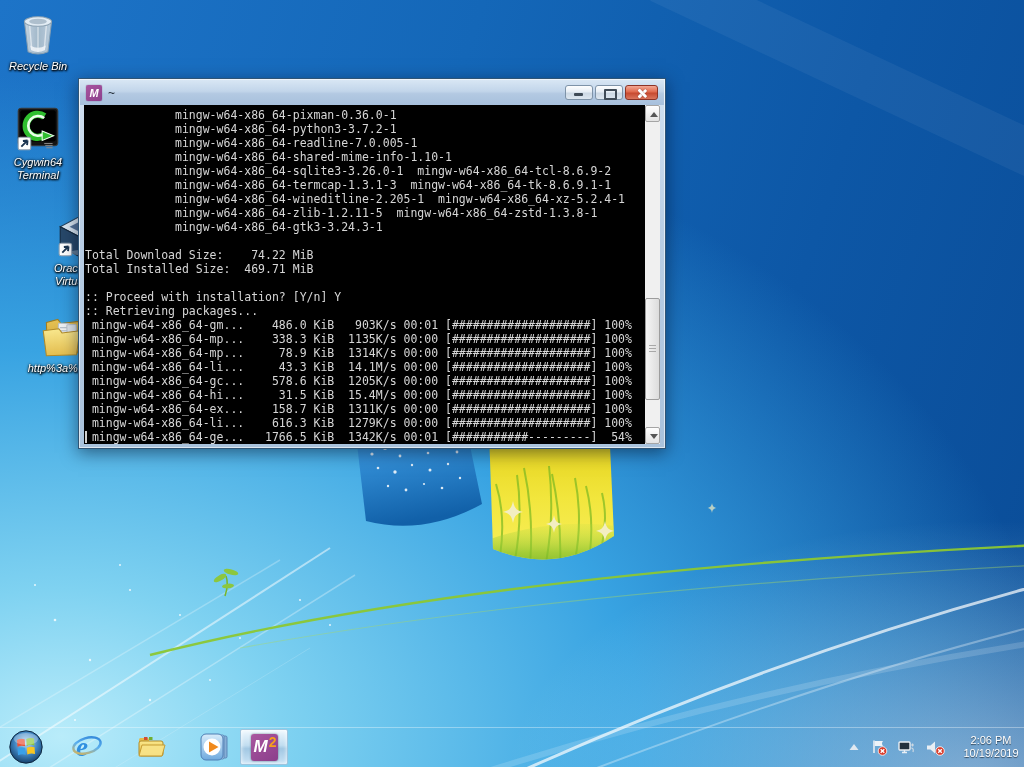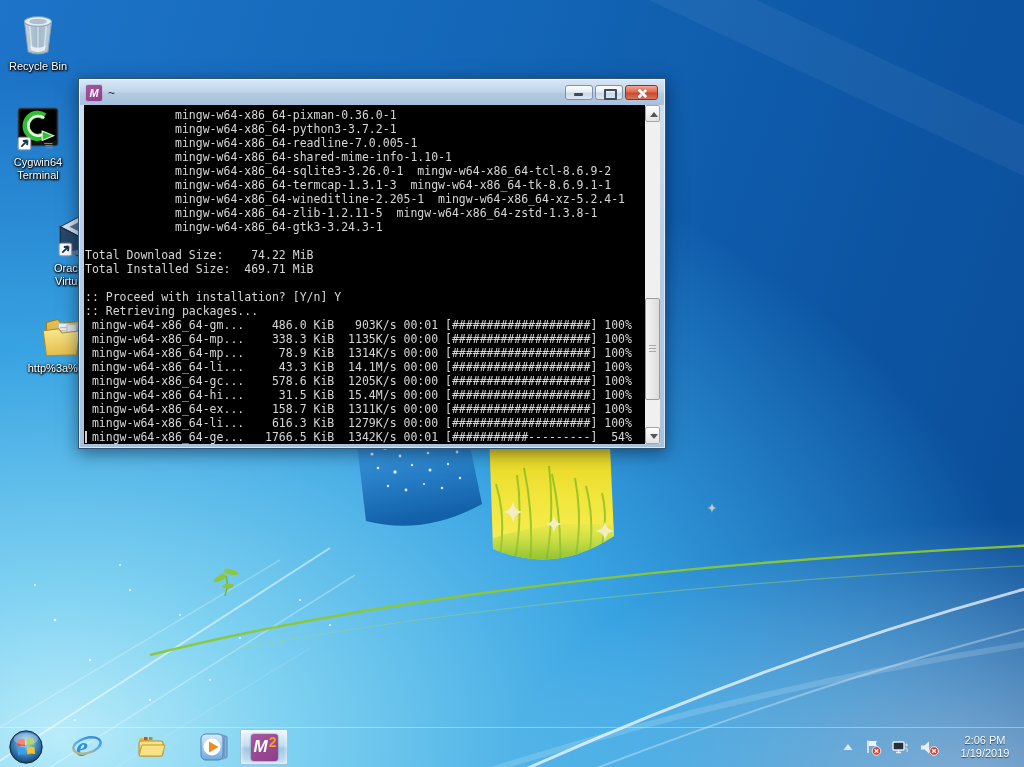--- a/index.html
+++ b/index.html
@@ -5,21 +5,21 @@
   html,body{margin:0;padding:0;}
   body{width:1024px;height:767px;overflow:hidden;position:relative;
        font-family:"Liberation Sans",sans-serif;
        background:
          radial-gradient(75% 55% at 96% 102%, rgba(240,252,255,.50) 0%, rgba(190,235,250,.28) 35%, rgba(0,0,0,0) 62%),
          radial-gradient(135% 120% at 6% 96%, #b9ecfa 0%, #7fd2f1 16%, #38a3e2 42%, rgba(20,110,190,0) 72%),
          linear-gradient(108deg,#1d74c8 0%,#1467b8 38%,#0d57a6 70%,#0a4c97 100%);}
   .wallpaper-art{position:absolute;left:0;top:0;z-index:0;pointer-events:none;}
 
   
-  .desk-icon{position:absolute;left:1px;width:74px;text-align:center;z-index:2;cursor:default;}
+  .desk-icon{position:absolute;left:1px;width:74px;text-align:center;z-index:2;cursor:default;font-style:italic;}
   .desk-icon .ico{display:block;margin:0 auto 2px auto;}
   .desk-icon .lbl{color:#fff;font-size:11px;line-height:13px;
        text-shadow:0 1px 2px #000,0 0 3px rgba(0,0,0,.85),1px 1px 2px #000;}
 
   
   .window{position:absolute;left:78px;top:78px;width:588px;height:371px;z-index:5;box-sizing:border-box;
      background:linear-gradient(180deg,#d3e2f2 0%,#b9cee5 40%,#a9c2dc 100%);
      border:1px solid #2f5475;
      box-shadow:0 4px 16px rgba(0,10,30,.5), inset 0 0 0 1px rgba(255,255,255,.6);}
   .titlebar{position:absolute;left:1px;top:1px;right:1px;height:25px;display:flex;align-items:center;
@@ -71,21 +71,21 @@
      box-shadow:inset 0 1px 0 rgba(255,255,255,.35);}
   .start-orb{position:absolute;left:8px;top:2px;width:36px;height:36px;cursor:pointer;}
   .tb-btn{position:absolute;top:0;width:54px;height:40px;display:flex;align-items:center;justify-content:center;cursor:pointer;}
   .tb-btn.active{border:1px solid #9fc4dd;border-radius:2px;box-sizing:border-box;top:2px;height:36px;
      background:linear-gradient(180deg,rgba(245,250,255,.95) 0%,rgba(200,222,240,.9) 45%,rgba(165,198,225,.9) 55%,rgba(205,228,246,.95) 100%);
      box-shadow:inset 0 0 4px rgba(255,255,255,.9);}
   .msys2-big{width:27px;height:27px;border-radius:3px;background:linear-gradient(145deg,#a9569f,#8b3e8b);
      position:relative;box-shadow:0 0 2px rgba(0,0,0,.5);}
   .msys2-big .m{position:absolute;left:3px;top:3px;color:#fff;font-weight:bold;font-style:italic;font-size:17px;line-height:20px;}
   .msys2-big .two{position:absolute;right:1px;top:0px;color:#f5a01e;font-weight:bold;font-size:14px;line-height:16px;}
-  .tray{position:absolute;right:0;top:0;height:40px;display:flex;align-items:center;gap:9px;padding-right:8px;}
+  .tray{position:absolute;right:0;top:0;height:40px;display:flex;align-items:center;gap:9px;padding-right:2px;}
   .tray-ico{display:block;cursor:pointer;}
   .clock{color:#fff;font-size:11px;line-height:13px;text-align:center;min-width:62px;cursor:default;
      text-shadow:0 1px 1px rgba(0,0,0,.6);padding-left:6px;}
 </style>
 </head>
 <body>
 
 <svg class="wallpaper-art" width="1024" height="767" viewBox="0 0 1024 767">
   <defs>
     <linearGradient id="gBlue" x1="0" y1="0" x2="0.25" y2="1">
@@ -421,16 +421,16 @@
       <path d="M5,13.5 L10,13.5 M7.5,11 L7.5,13.5" stroke="#e8eef4" stroke-width="1.4"></path>
       <path d="M14,6 L17,6 M15.5,4.5 L15.5,7.5 M14.2,9 Q17,9 16,13" stroke="#cdd8e2" stroke-width="1.2" fill="none"></path>
     </svg>
     <svg class="tray-ico" width="20" height="17" viewBox="0 0 20 17">
       <path d="M2,6.5 L5.5,6.5 L10,2.5 L10,14.5 L5.5,10.5 L2,10.5 Z" fill="#e8eef4"></path>
       <circle cx="15" cy="12" r="4.3" fill="#d83b2b" stroke="#fff" stroke-width=".8"></circle>
       <path d="M13.2,10.2 L16.8,13.8 M16.8,10.2 L13.2,13.8" stroke="#fff" stroke-width="1.4"></path>
     </svg>
     <div class="clock">
       <div>2:06 PM</div>
-      <div>1/19/2019</div>
+      <div>10/19/2019</div>
     </div>
   </div>
 </div>
 
 </body></html>

